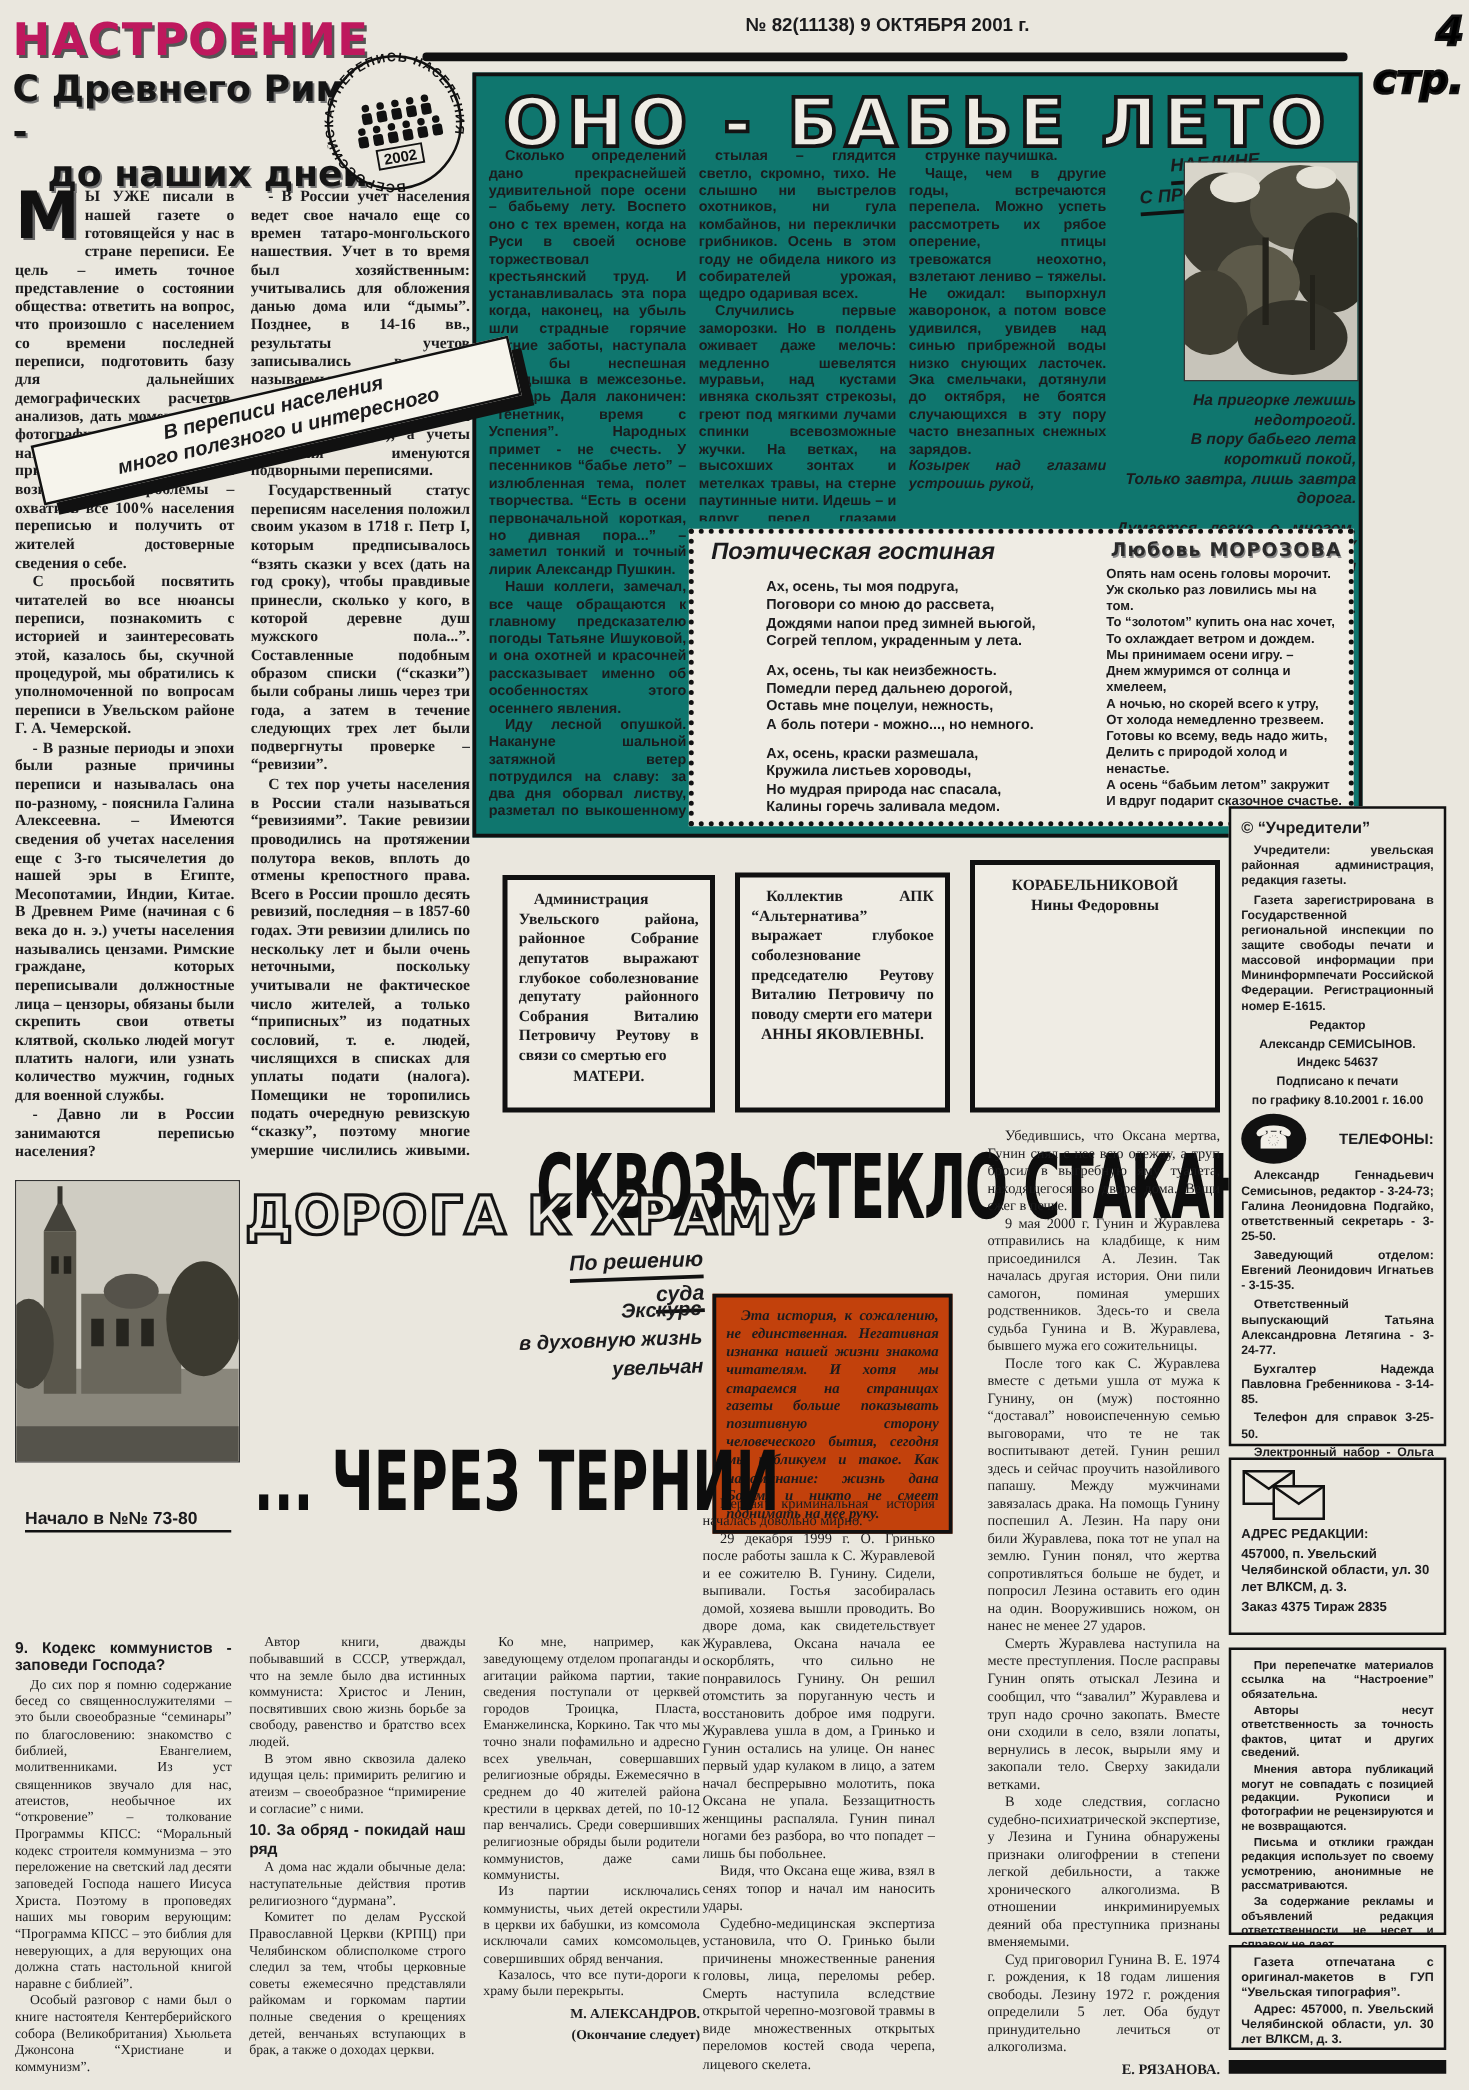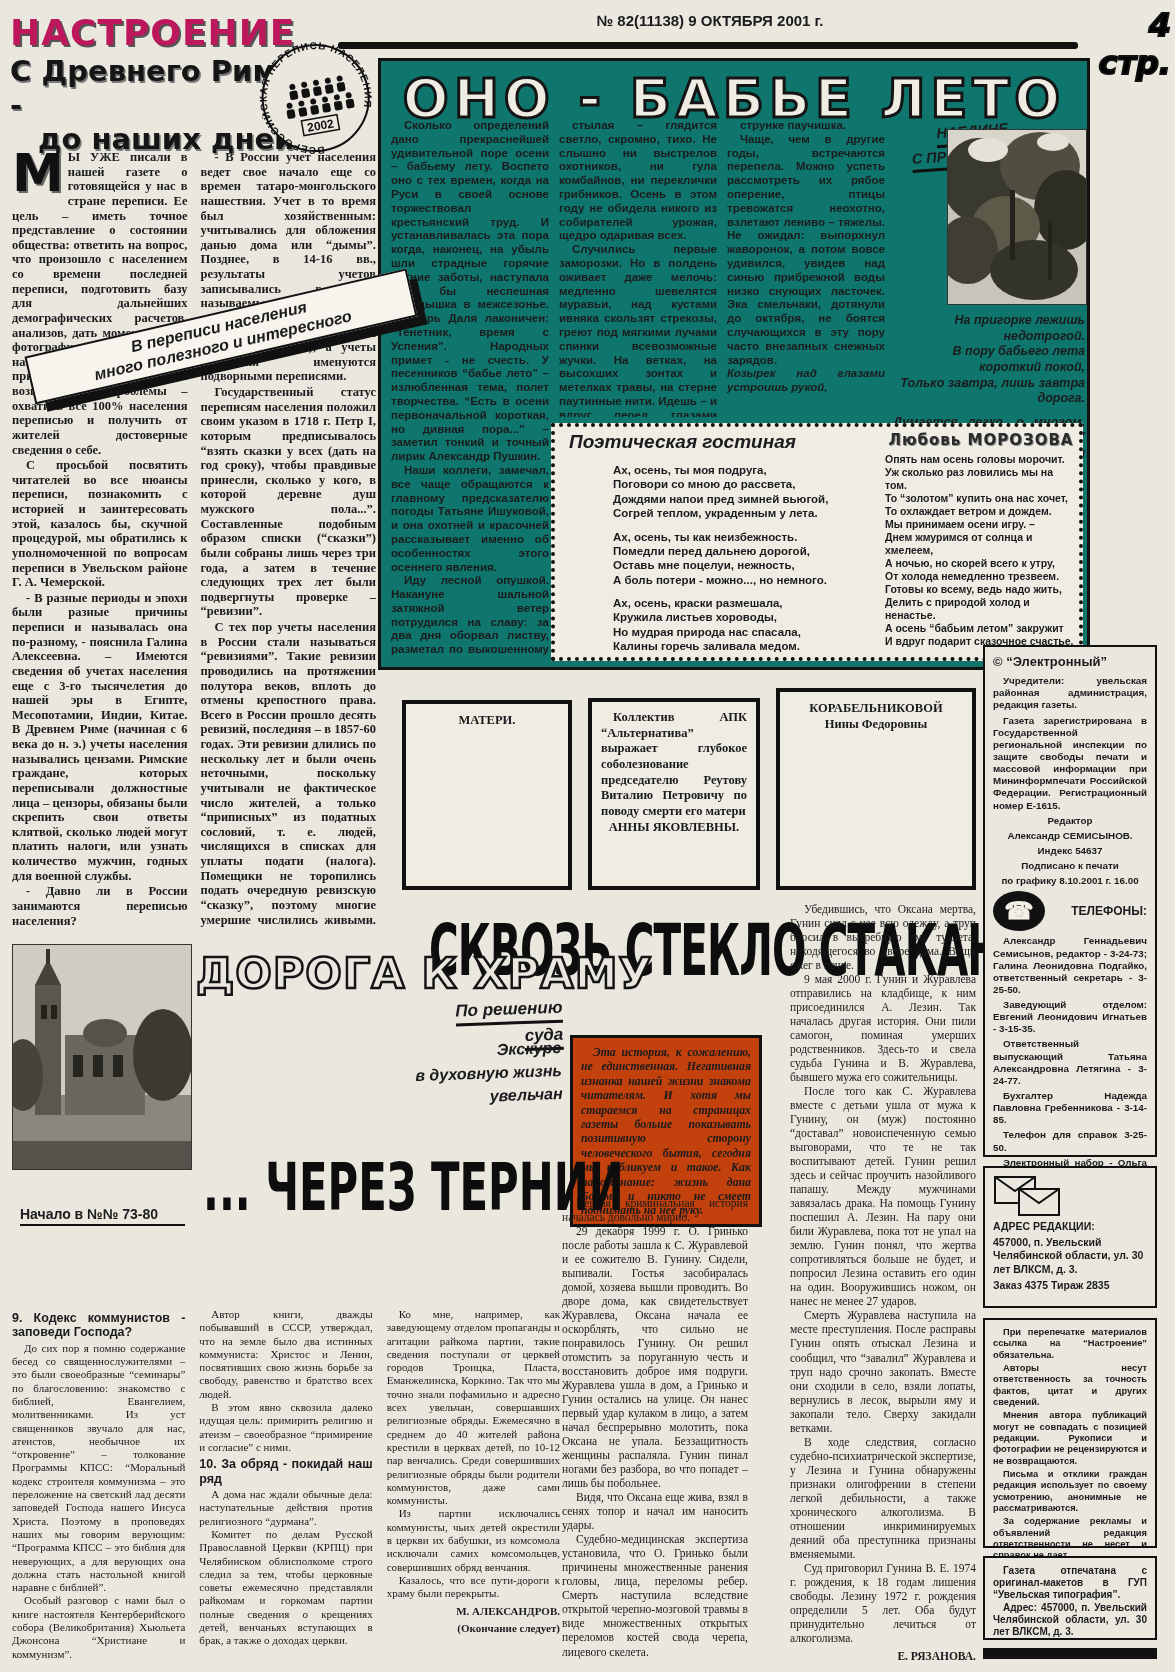--- a/index.html
+++ b/index.html
@@ -293,21 +293,21 @@
 Готовы ко всему, ведь надо жить,
 Делить с природой холод и ненастье.
 А осень “бабьим летом” закружит
 И вдруг подарит сказочное счастье.</p>
       <p class="morozova-place">с. Кичигино.</p>
     </div>
   </div>
 </div>
 
 <div class="abs obit" id="obit1">
-  <p>
+  <p><span>Администрация Увельского района, районное Собрание депутатов выражают глубокое соболезнование депутату районного Собрания Виталию Петровичу Реутову в связи со смертью его</span>
     <b class="obit-name">МАТЕРИ.</b>
   </p>
 </div>
 <div class="abs obit" id="obit2">
   <p><span>Коллектив АПК “Альтернатива” выражает глубокое соболезнование председателю Реутову Виталию Петровичу по поводу смерти его матери</span>
     <b class="obit-name">АННЫ ЯКОВЛЕВНЫ.</b>
   </p>
 </div>
 <div class="abs obit" id="obit3">
   <p>
@@ -364,21 +364,21 @@
 <div class="abs temple-body">
   <p class="sec-heading">9. Кодекс коммунистов - заповеди Господа?</p>
   <span><p>До сих пор я помню содержание бесед со священнослужителями – это были своеобразные “семинары” по благословению: знакомство с библией, Евангелием, молитвенниками. Из уст священников звучало для нас, атеистов, необычное их “откровение” – толкование Программы КПСС: “Моральный кодекс строителя коммунизма – это переложение на светский лад десяти заповедей Господа нашего Иисуса Христа. Поэтому в проповедях наших мы говорим верующим: “Программа КПСС – это библия для неверующих, а для верующих она должна стать настольной книгой наравне с библией”.</p><p>Особый разговор с нами был о книге настоятеля Кентерберийского собора (Великобритания) Хьюльета Джонсона “Христиане и коммунизм”.</p><p>Автор книги, дважды побывавший в СССР, утверждал, что на земле было два истинных коммуниста: Христос и Ленин, посвятивших свою жизнь борьбе за свободу, равенство и братство всех людей.</p><p>В этом явно сквозила далеко идущая цель: примирить религию и атеизм – своеобразное “примирение и согласие” с ними.</p></span>
   <p class="sec-heading">10. За обряд - покидай наш ряд</p>
   <span><p>А дома нас ждали обычные дела: наступательные действия против религиозного “дурмана”.</p><p>Комитет по делам Русской Православной Церкви (КРПЦ) при Челябинском облисполкоме строго следил за тем, чтобы церковные советы ежемесячно представляли райкомам и горкомам партии полные сведения о крещениях детей, венчаньях вступающих в брак, а также о доходах церкви.</p><p>Ко мне, например, как заведующему отделом пропаганды и агитации райкома партии, такие сведения поступали от церквей городов Троицка, Пласта, Еманжелинска, Коркино. Так что мы точно знали пофамильно и адресно всех увельчан, совершавших религиозные обряды. Ежемесячно в среднем до 40 жителей района крестили в церквах детей, по 10-12 пар венчались. Среди совершивших религиозные обряды были родители коммунистов, даже сами коммунисты.</p><p>Из партии исключались коммунисты, чьих детей окрестили в церкви их бабушки, из комсомола исключали самих комсомольцев, совершивших обряд венчания.</p><p>Казалось, что все пути-дороги к храму были перекрыты.</p></span>
   <p class="story-byline">М. АЛЕКСАНДРОВ.</p>
   <p class="story-byline">(Окончание следует)</p>
 </div>
 
 <div class="abs sbox" id="sboxA">
-  <p class="s-copy">© “Электронный”</p>
+  <p class="s-copy">© “Учредители”</p>
   <p>Учредители: увельская районная администрация, редакция газеты.</p>
   <p>Газета зарегистрирована в Государственной региональной инспекции по защите свободы печати и массовой информации при Мининформпечати Российской Федерации. Регистрационный номер Е-1615.</p>
   <p class="s-center">Редактор</p>
   <p class="s-center">Александр СЕМИСЫНОВ.</p>
   <p class="s-center">Индекс 54637</p>
   <p class="s-center">Подписано к печати</p>
   <p class="s-center">по графику 8.10.2001 г.  16.00</p>
   <div class="phone-row">
     <div class="phone-icon">☎</div>
     <div class="phones-title">ТЕЛЕФОНЫ:</div>

